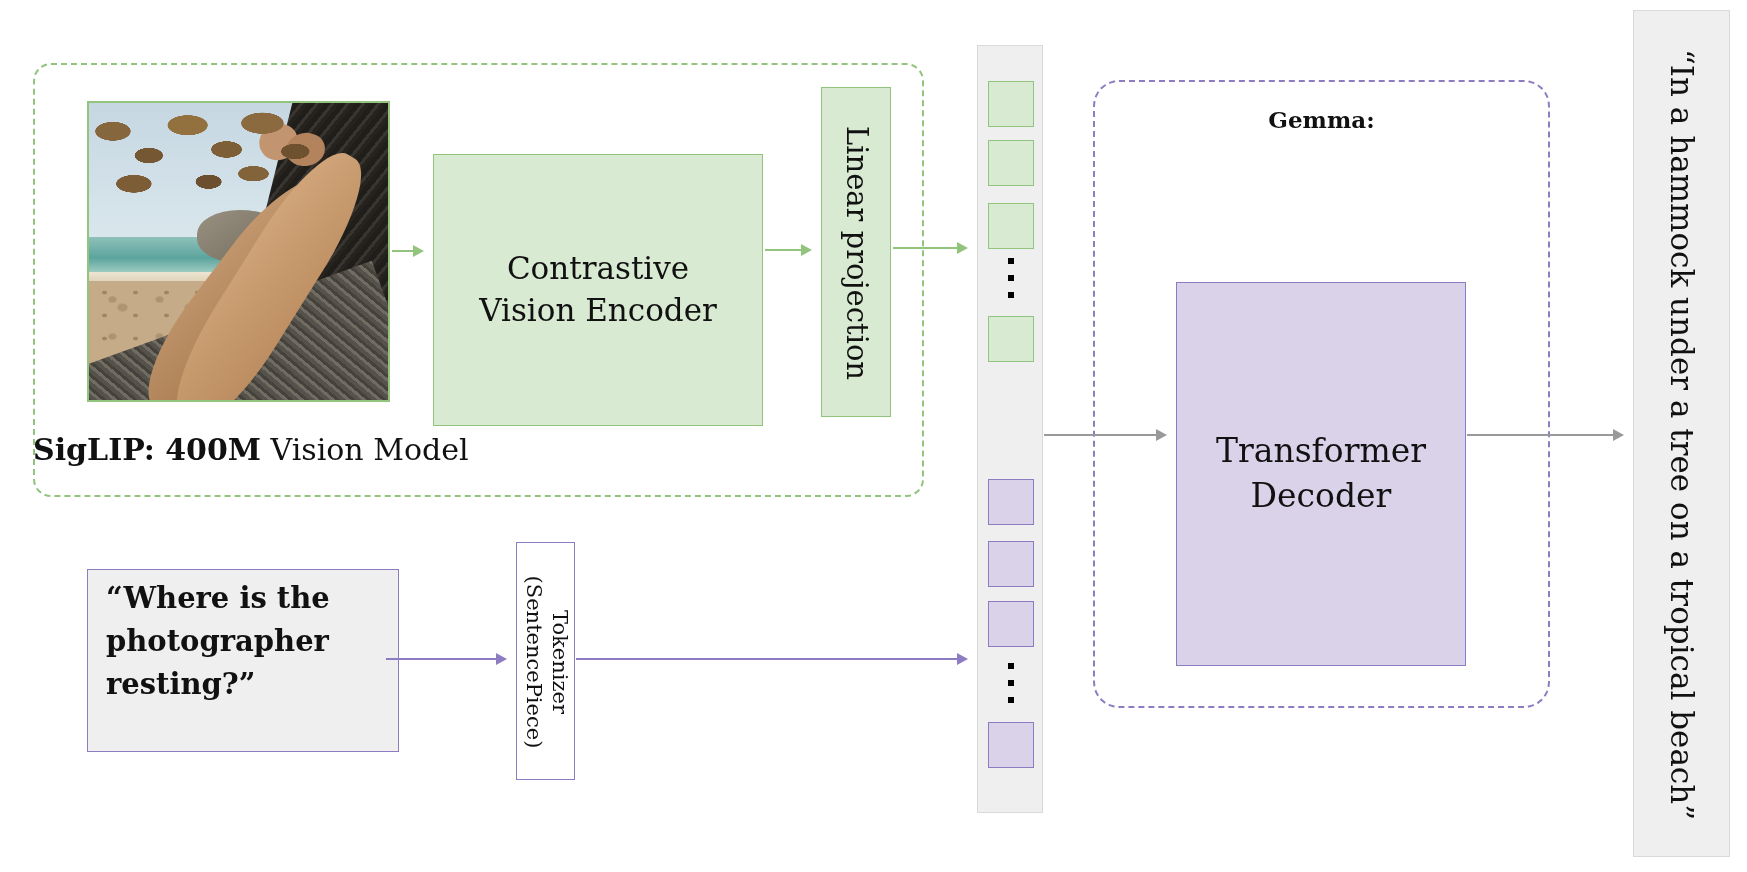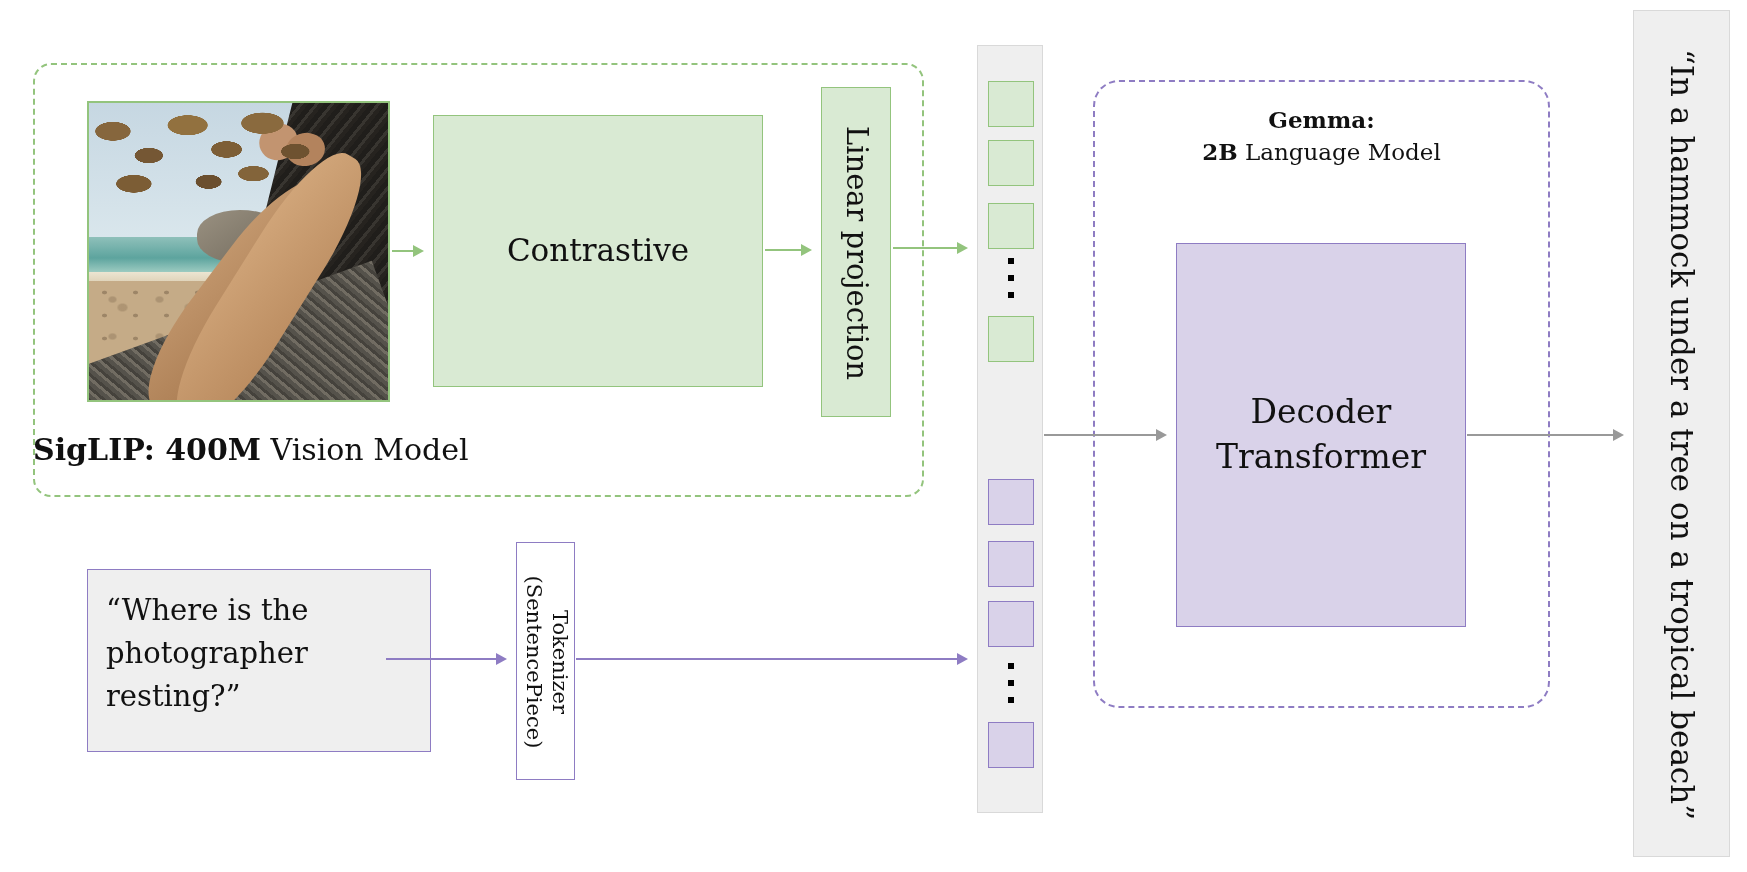--- a/index.html
+++ b/index.html
@@ -17,21 +17,21 @@
   .dash-green{border:2px dashed var(--green-border);border-radius:18px;}
   .dash-purple{border:2px dashed var(--purple-border);border-radius:26px;}
 
   
   .green-box{background:var(--green-fill);border:1.5px solid var(--green-border);}
   .purple-box{background:var(--purple-fill);border:1.5px solid var(--purple-border);}
   .grayq-box{background:var(--gray-fill);border:1.5px solid var(--purple-border);}
   .white-box{background:#ffffff;border:1.5px solid var(--purple-border);}
   .gray-strip{background:var(--gray-fill);border:1.5px solid var(--gray-border);}
 
-  .center-flex{display:flex;align-items:center;justify-content:center;text-align:center;}
+  .center-flex{display:flex;align-items:center;justify-content:center;text-align:center;margin-top:39px;}
   .col-flex{flex-direction:column;}
 
   
   .rot{position:absolute;top:0;left:0;transform-origin:top left;transform:rotate(90deg);
        display:flex;align-items:center;justify-content:center;text-align:center;}
 
   
   .arrow{position:absolute;height:0;border-top:2px solid currentColor;}
   .arrow::after{content:"";position:absolute;right:-2px;top:-7px;width:0;height:0;
     border-top:6px solid transparent;border-bottom:6px solid transparent;
@@ -100,31 +100,32 @@
     <div class="mesh-bottom"></div>
     <div class="leg-back"></div>
     <div class="leg-front"></div>
     <div class="foot1"></div>
     <div class="foot2"></div>
     <div class="leaves"></div>
   </div>
 
   <div class="abs green-box center-flex col-flex" style="left:433px;top:115px;width:330px;height:272px;font-size:31px;">
     <div class="title-line">Contrastive</div>
+    <div class="title-line">Vision Encoder</div>
   </div>
 
   <div class="abs green-box" style="left:821px;top:87px;width:70px;height:330px;">
     <div class="rot" style="width:330px;height:70px;transform:rotate(90deg) translateY(-70px);font-size:29px;">Linear projection</div>
   </div>
 
   <div class="abs" style="left:33px;top:432px;width:800px;text-align:left;font-size:30px;">
     <b>SigLIP: 400M</b><span> Vision Model</span>
   </div>
 
-  <div class="abs grayq-box" style="left:87px;top:569px;width:344px;height:183px;padding:19px 18px;font-size:29px;line-height:1.48;">
+  <div class="abs grayq-box" style="left:87px;top:569px;width:312px;height:183px;padding:7px 18px;font-size:29px;line-height:1.48;font-weight:bold;">
     <span>“Where is the photographer resting?”</span>
   </div>
 
   <div class="abs white-box" style="left:516px;top:542px;width:59px;height:238px;">
     <div class="rot col-flex" style="width:238px;height:59px;transform:rotate(90deg) translateY(-59px);font-size:21px;line-height:1.2;">
       <div>Tokenizer</div>
       <div>(SentencePiece)</div>
     </div>
   </div>
 
@@ -147,26 +148,25 @@
         <span></span>
         <span></span>
     </div>
     <div class="tok p" style="top:676px;"></div>
   </div>
 
   <div class="abs dash-purple" style="left:1093px;top:80px;width:457px;height:628px;"></div>
 
   <div class="abs" style="left:1093px;top:104px;width:457px;text-align:center;font-size:23px;line-height:1.4;">
     <div><b>Gemma:</b></div>
-    <div><b>2B</b><span> Language Model</span></div>
   </div>
 
   <div class="abs purple-box center-flex col-flex" style="left:1176px;top:243px;width:290px;height:384px;font-size:33px;">
+    <div class="title-line">Transformer</div>
     <div class="title-line">Decoder</div>
-    <div class="title-line">Transformer</div>
   </div>
 
   <div class="abs gray-strip" style="left:1633px;top:10px;width:97px;height:847px;">
     <div class="rot" style="width:847px;height:97px;transform:rotate(90deg) translateY(-97px);font-size:31px;">“In a hammock under a tree on a tropical beach”</div>
   </div>
 
   <div class="arrow a-green" style="left:392px;top:250px;width:30px;"></div>
   <div class="arrow a-green" style="left:765px;top:249px;width:45px;"></div>
   <div class="arrow a-green" style="left:893px;top:247px;width:73px;"></div>
   <div class="arrow a-purple" style="left:386px;top:658px;width:119px;"></div>

